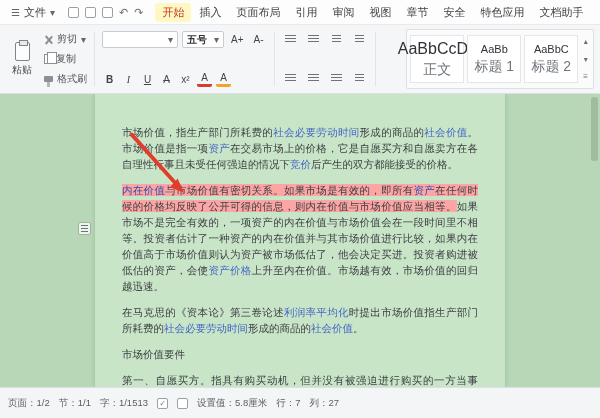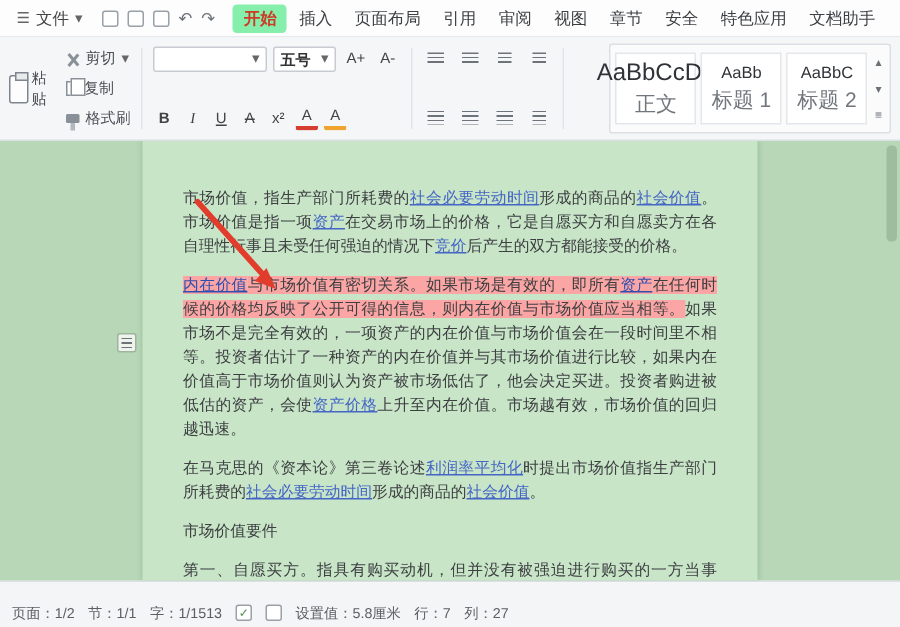--- a/index.html
+++ b/index.html
@@ -9,27 +9,27 @@
 
   
   .menubar{height:25px;display:flex;align-items:center;background:#fdfdfd;border-bottom:1px solid #e7e9eb;padding:0 6px;font-size:11px;color:#444;flex-shrink:0;}
   .file-btn{display:flex;align-items:center;gap:4px;padding:0 5px;cursor:default;}
   .glyph{font-size:10px;color:#666;}
   .mini-icons{display:flex;align-items:center;gap:6px;margin:0 8px;}
   .micon{width:11px;height:11px;border:1px solid #98a0a8;border-radius:2px;background:#fff;display:inline-block;}
   .arrow-glyph{font-size:11px;color:#6b7177;}
   .tabs{display:flex;align-items:center;gap:1px;margin-left:4px;}
   .tab{padding:2px 7px;border-radius:3px;white-space:nowrap;font-size:11px;color:#3c3f43;}
-  .tab.active{color:#cd3a26;background:#86efac;font-weight:bold;}
+  .tab.active{color:#cd3a26;background:#fef9c3;font-weight:normal;}
 
   
   .ribbon{height:69px;background:#f5f6f7;border-bottom:1px solid #dcdfe3;display:flex;align-items:stretch;padding:4px 6px;gap:7px;font-size:10px;color:#4c5157;flex-shrink:0;}
   .vdiv{width:1px;background:#e1e4e8;margin:3px 0;}
   .grp{display:flex;gap:6px;}
-  .paste-big{display:flex;flex-direction:row;align-items:center;justify-content:center;gap:2px;width:32px;}
+  .paste-big{display:flex;flex-direction:column;align-items:center;justify-content:center;gap:2px;width:32px;}
   .clipboard{width:15px;height:19px;border:1px solid #7e858d;border-radius:2px;background:#fdfdfd;position:relative;}
   .clipboard::before{content:"";position:absolute;top:-3px;left:3px;width:7px;height:4px;border:1px solid #7e858d;background:#e8eaec;}
   .clip-col{display:flex;flex-direction:column;justify-content:space-between;padding:3px 0;}
   .clip-row{display:flex;align-items:center;gap:4px;white-space:nowrap;}
   .i-cut{width:9px;height:9px;position:relative;display:inline-block;}
   .i-cut::before,.i-cut::after{content:"";position:absolute;left:4px;top:0;width:1.5px;height:10px;background:#8a9097;}
   .i-cut::before{transform:rotate(40deg);} .i-cut::after{transform:rotate(-40deg);}
   .i-copy{width:8px;height:10px;border:1px solid #8a9097;background:#fff;position:relative;display:inline-block;}
   .i-copy::after{content:"";position:absolute;left:2px;top:-3px;width:8px;height:10px;border:1px solid #8a9097;background:#fff;}
   .i-brush{width:9px;height:6px;background:#8a9097;border-radius:1px;position:relative;display:inline-block;}
@@ -55,31 +55,31 @@
   .sample{font-size:16px;color:#2f3338;white-space:nowrap;}
   .sample.h{font-weight:normal;font-size:11px;}
   .style-label{font-size:14px;color:#70767c;white-space:nowrap;}
   .gal-arrows{display:flex;flex-direction:column;justify-content:space-between;height:46px;padding:1px 2px;color:#6b7177;font-size:8px;text-align:center;}
 
   
   .docarea{position:relative;flex:1;background:#b7d7b7;overflow:hidden;}
   .page{position:absolute;left:95px;top:0;bottom:0;width:410px;background:#c8e5c8;box-shadow:0 0 4px rgba(60,90,60,.25);overflow:hidden;}
   .doc-text{padding:30px 27px 0;font-size:10.5px;line-height:16px;color:#3d3f41;text-align:justify;}
   .doc-text p{margin:0 0 10px;}
-  .lnk{color:#4566c4;text-decoration:underline;}
+  .lnk{color:#4566c4;}
   .sel{background:#fca5a5;}
   .sel.lnk{color:#2e4fae;}
   .arrow-svg{position:absolute;left:0;top:0;width:100%;height:100%;pointer-events:none;}
   .para-btn{position:absolute;left:78px;top:128px;width:13px;height:13px;background:#eef3ee;border:1px solid #9fb49f;border-radius:2px;display:flex;align-items:center;justify-content:center;}
   .para-btn .i-bars{width:7px;height:7px;}
   .vscroll{position:absolute;right:2px;top:3px;bottom:3px;width:7px;}
   .vthumb{width:7px;height:64px;background:#9fbc9f;border-radius:3px;}
 
   
-  .statusbar{height:21px;background:#f4f5f6;border-top:1px solid #dcdfe3;display:flex;align-items:flex-start;padding:15px 8px;font-size:9.5px;color:#5a5f64;gap:9px;flex-shrink:0;white-space:nowrap;}
+  .statusbar{height:21px;background:#f4f5f6;border-top:1px solid #dcdfe3;display:flex;align-items:center;padding:15px 8px;font-size:9.5px;color:#5a5f64;gap:9px;flex-shrink:0;white-space:nowrap;}
   .sb-icon{width:11px;height:11px;border:1px solid #9aa0a7;border-radius:2px;background:#fff;display:flex;align-items:center;justify-content:center;font-size:8px;color:#4f8f4f;}
   .sb-right{margin-left:auto;display:flex;align-items:center;gap:7px;}
   .vbox{width:11px;height:10px;border:1px solid #9aa0a7;background:#fff;border-radius:1px;}
   .ztrack{width:66px;height:2px;background:#c3c7cc;position:relative;border-radius:1px;}
   .zthumb{position:absolute;left:30px;top:-3px;width:8px;height:8px;border-radius:50%;background:#fff;border:1px solid #a0a5ab;}
   .zsign{font-size:11px;color:#6b7177;padding:0 1px;}
 </style>
 </head>
 <body>
 

